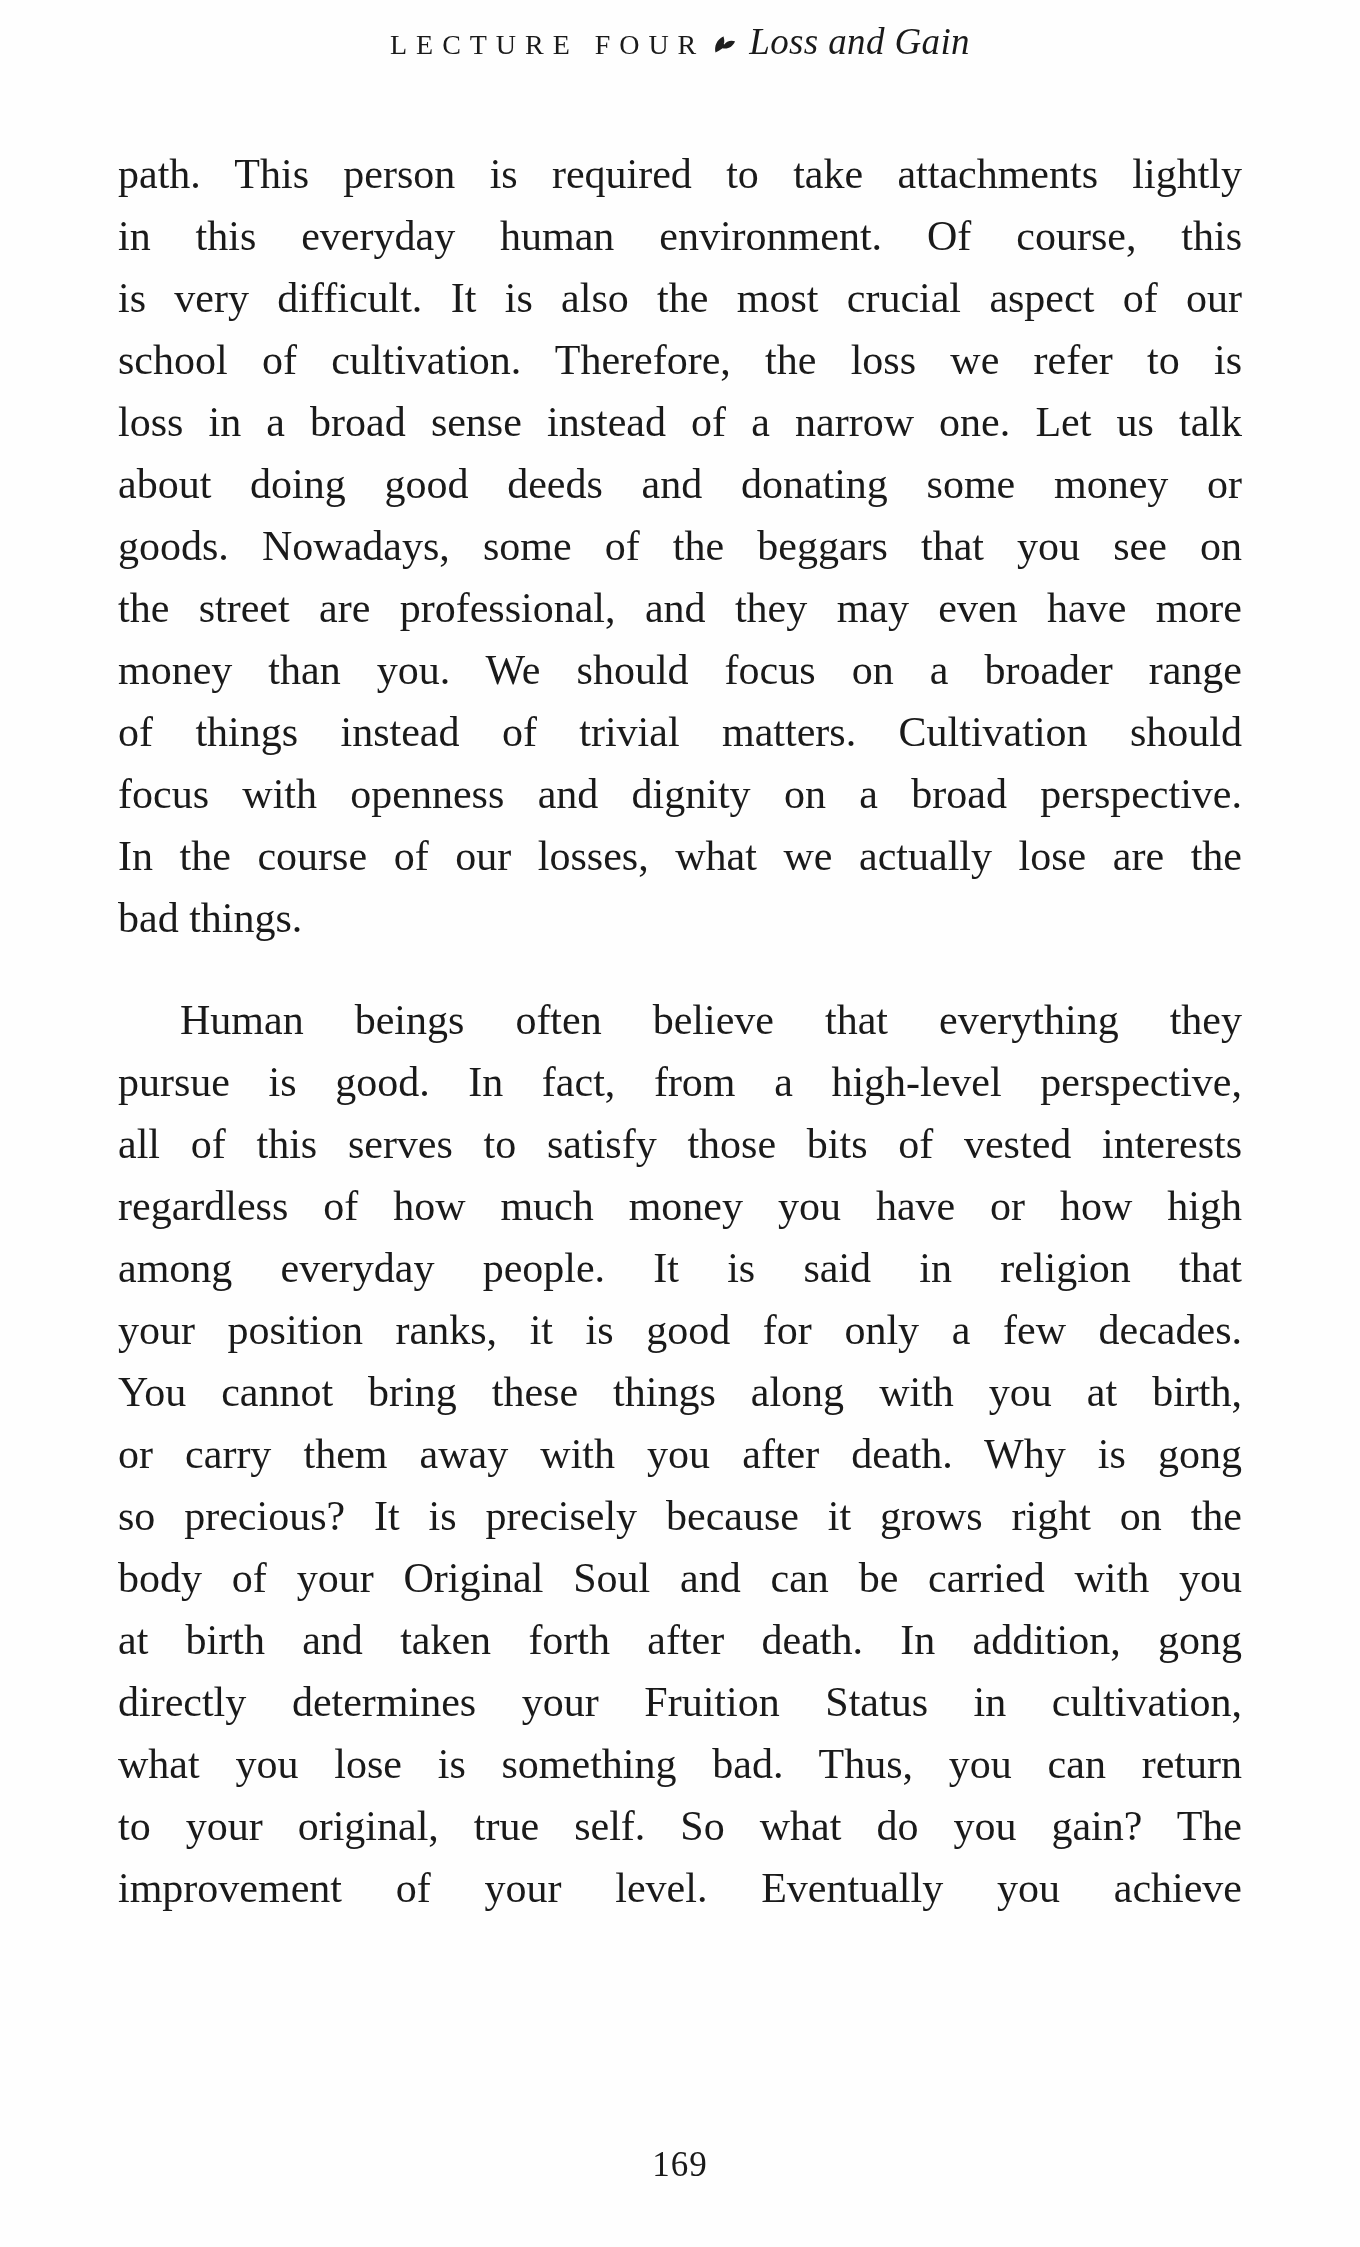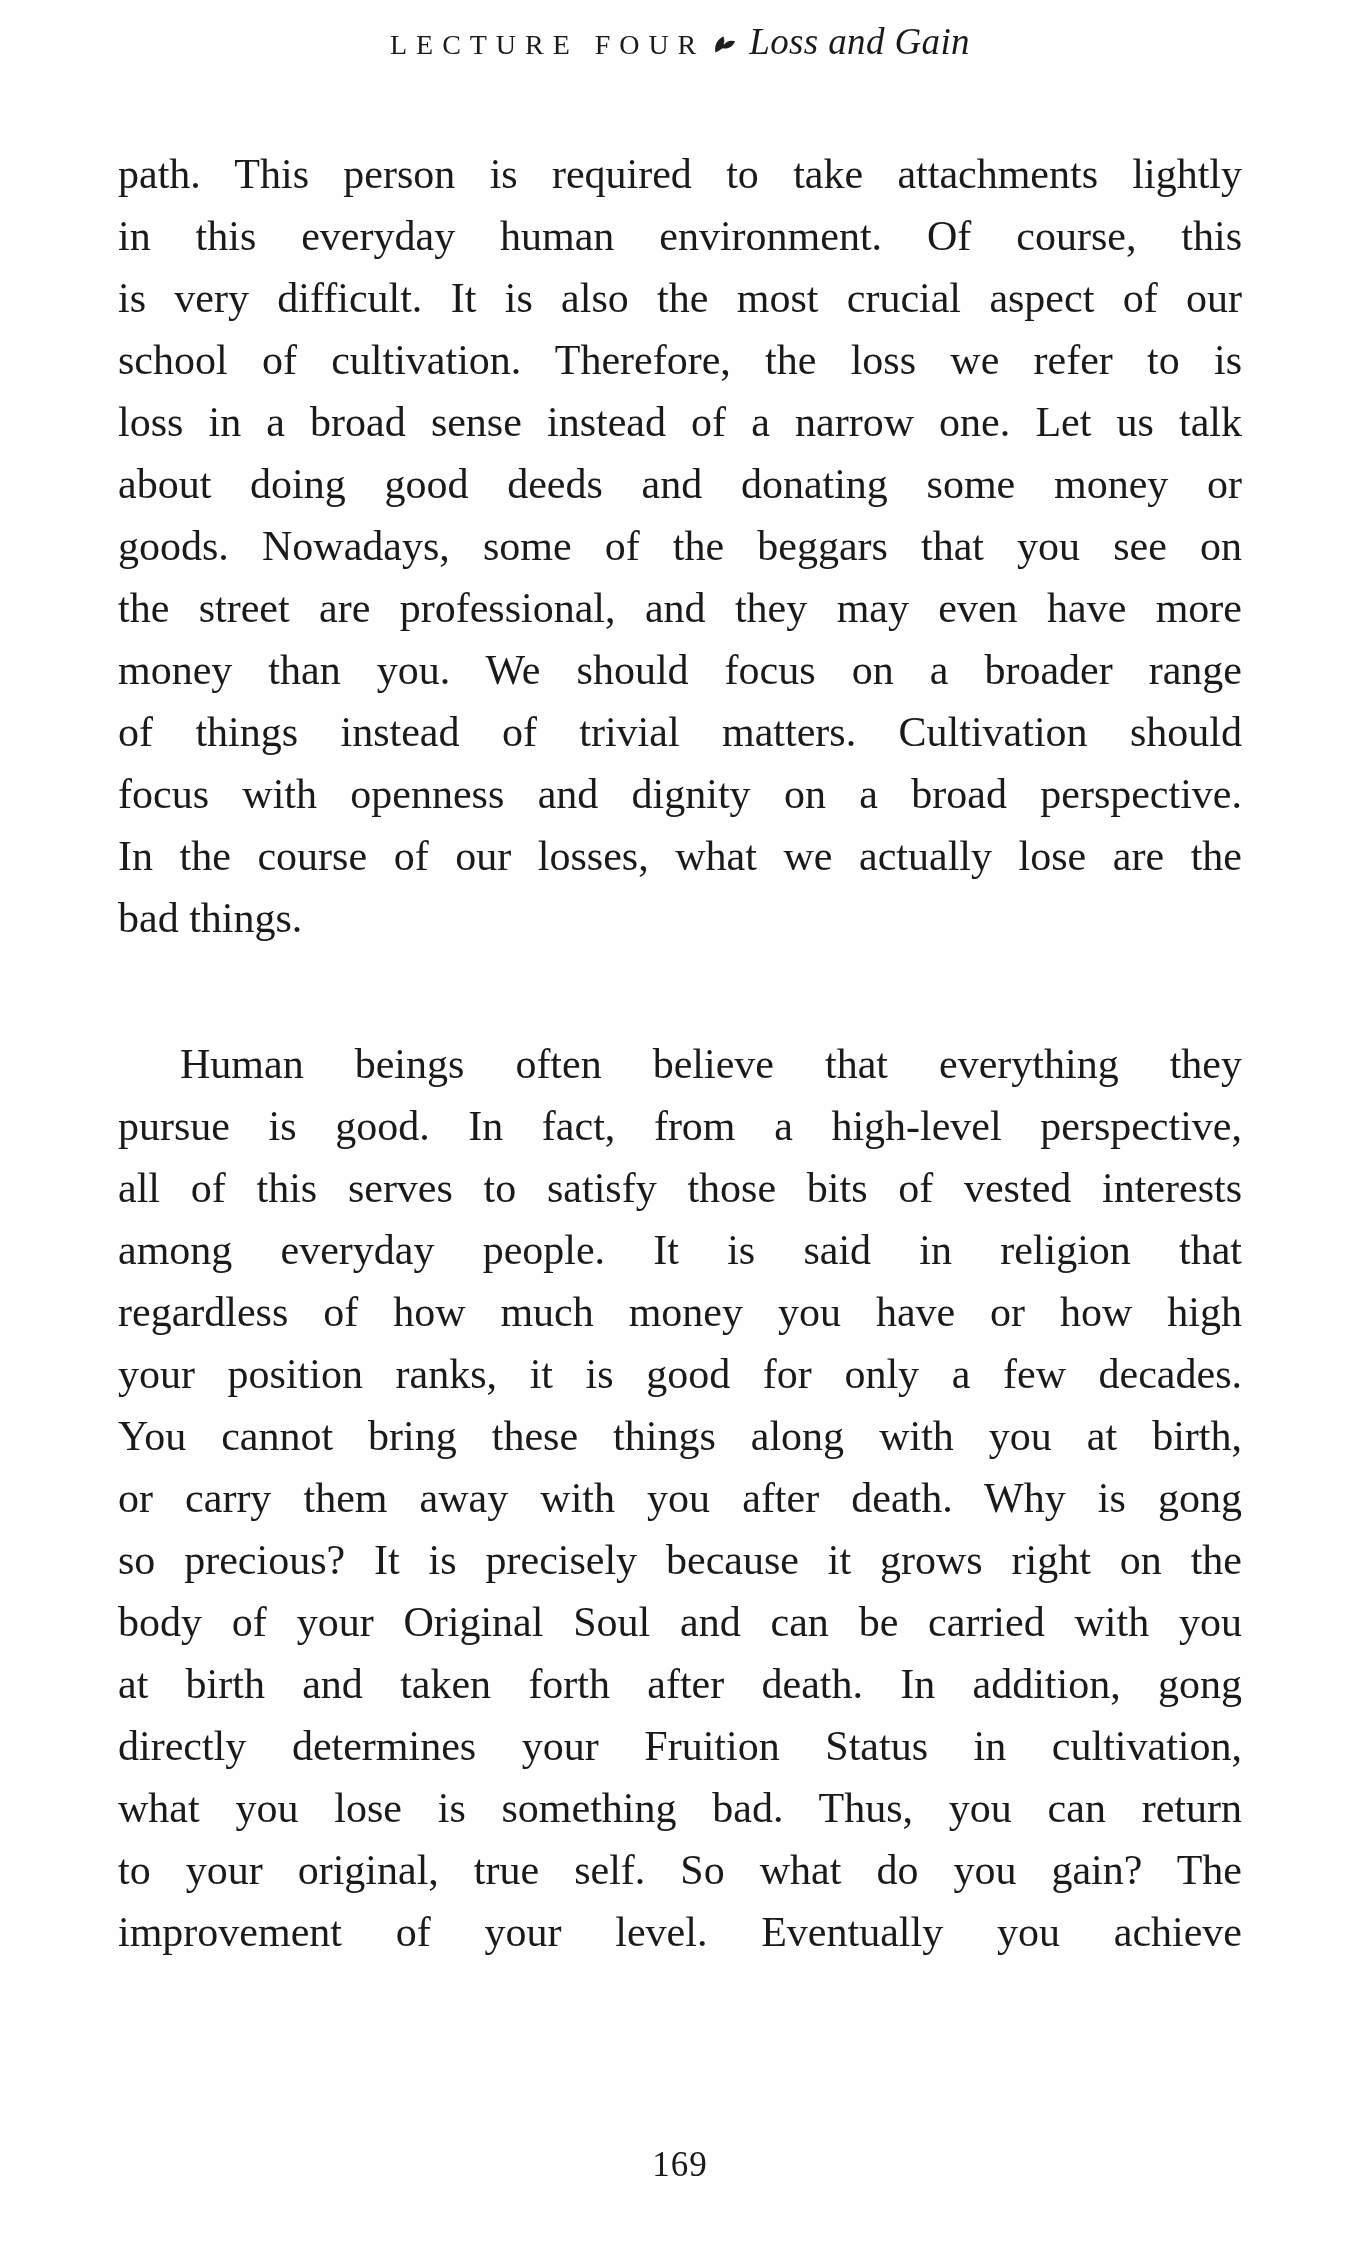--- a/index.html
+++ b/index.html
@@ -51,21 +51,21 @@
     position: absolute;
     left: 118px;
     top: 143px;
     width: 1124px;
   }
   .para {
     margin: 0;
     padding: 0;
   }
   .para + .para {
-    margin-top: 84px;
+    margin-top: 40px;
   }
   .line {
     display: block;
     height: 62px;
     line-height: 62px;
     font-size: 42px;
     overflow: hidden;
     text-align: justify;
     text-align-last: justify;
     hyphens: none;
@@ -117,22 +117,22 @@
         <span class="line">money than you. We should focus on a broader range</span>
         <span class="line">of things instead of trivial matters. Cultivation should</span>
         <span class="line">focus with openness and dignity on a broad perspective.</span>
         <span class="line">In the course of our losses, what we actually lose are the</span>
         <span class="line last-natural">bad things.</span>
       </p>
       <p class="para indent">
         <span class="line">Human beings often believe that everything they</span>
         <span class="line">pursue is good. In fact, from a high-level perspective,</span>
         <span class="line">all of this serves to satisfy those bits of vested interests</span>
+        <span class="line">regardless of how much money you have or how high</span>
         <span class="line">among everyday people. It is said in religion that</span>
-        <span class="line">regardless of how much money you have or how high</span>
         <span class="line">your position ranks, it is good for only a few decades.</span>
         <span class="line">You cannot bring these things along with you at birth,</span>
         <span class="line">or carry them away with you after death. Why is gong</span>
         <span class="line">so precious? It is precisely because it grows right on the</span>
         <span class="line">body of your Original Soul and can be carried with you</span>
         <span class="line">at birth and taken forth after death. In addition, gong</span>
         <span class="line">directly determines your Fruition Status in cultivation,</span>
         <span class="line">what you lose is something bad. Thus, you can return</span>
         <span class="line">to your original, true self. So what do you gain? The</span>
         <span class="line">improvement of your level. Eventually you achieve</span>

